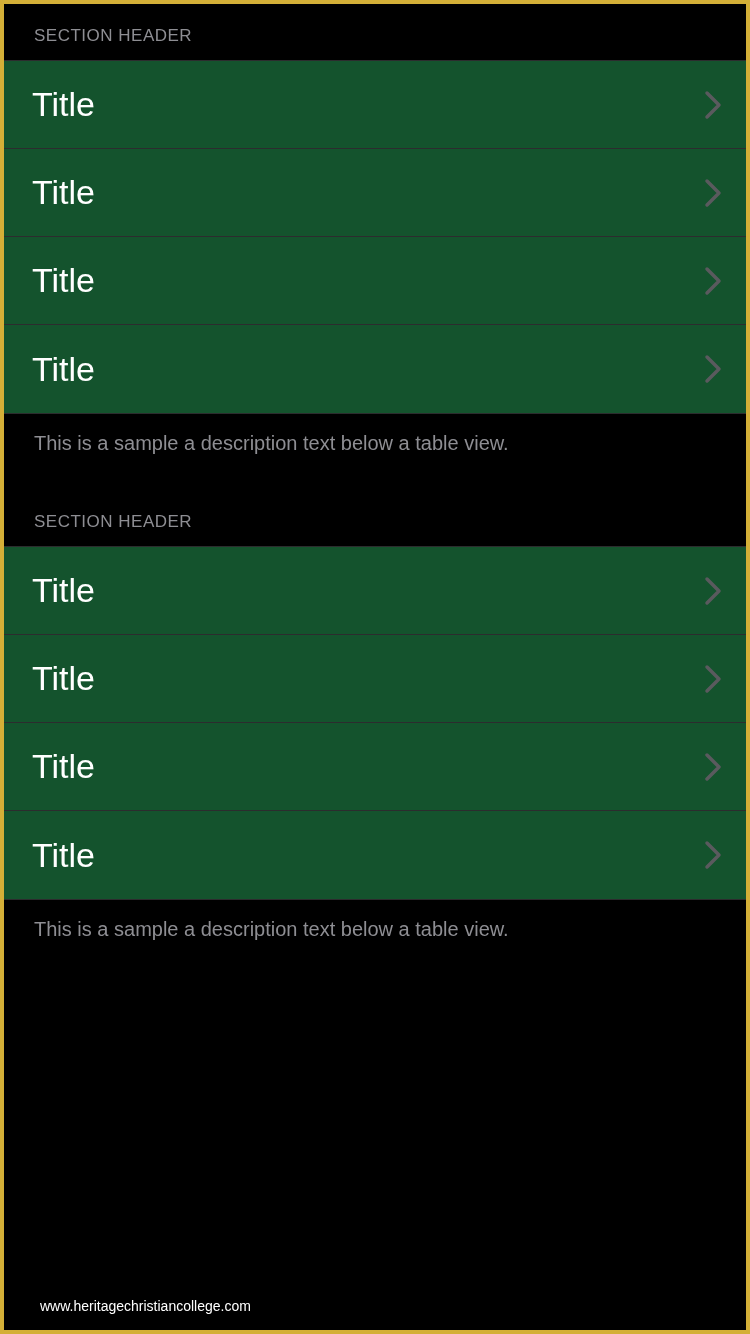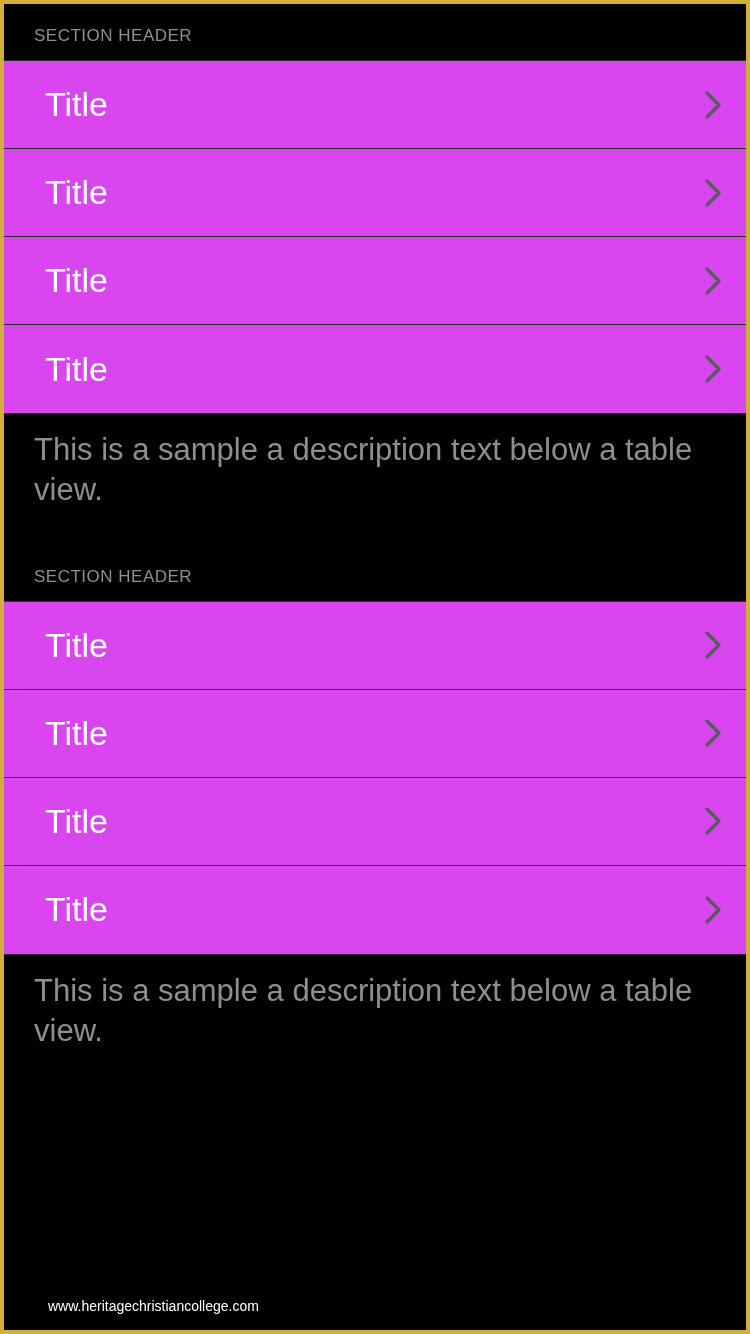--- a/index.html
+++ b/index.html
@@ -28,48 +28,48 @@
     }
     .table {
       border-top: 1px solid #2c2c2e;
       border-bottom: 1px solid #2c2c2e;
     }
     .row {
       display: flex;
       align-items: center;
       justify-content: space-between;
       height: 88px;
-      padding: 0 24px 0 41px;
+      padding: 0 24px 0 28px;
       border-bottom: 1px solid #2c2c2e;
-      background: #d946ef;
+      background: #14532d;
     }
     .row:last-child {
       border-bottom: none;
     }
     .row-title {
       color: #fff;
       font-size: 34px;
     }
     .chevron {
       flex-shrink: 0;
     }
     .chevron svg {
       display: block;
       stroke: #5a5a5e;
     }
     .section-footer {
       padding: 16px 30px 32px 30px;
       color: #8e8e93;
-      font-size: 31px;
+      font-size: 20px;
       line-height: 1.3;
     }
     .watermark {
       position: absolute;
       bottom: 16px;
-      left: 44px;
+      left: 36px;
       color: #fff;
       font-size: 14px;
       font-family: Arial, sans-serif;
     }
   </style>
 </head>
 <body>
 
 <div class="section-header first">
   <span>SECTION HEADER</span>

